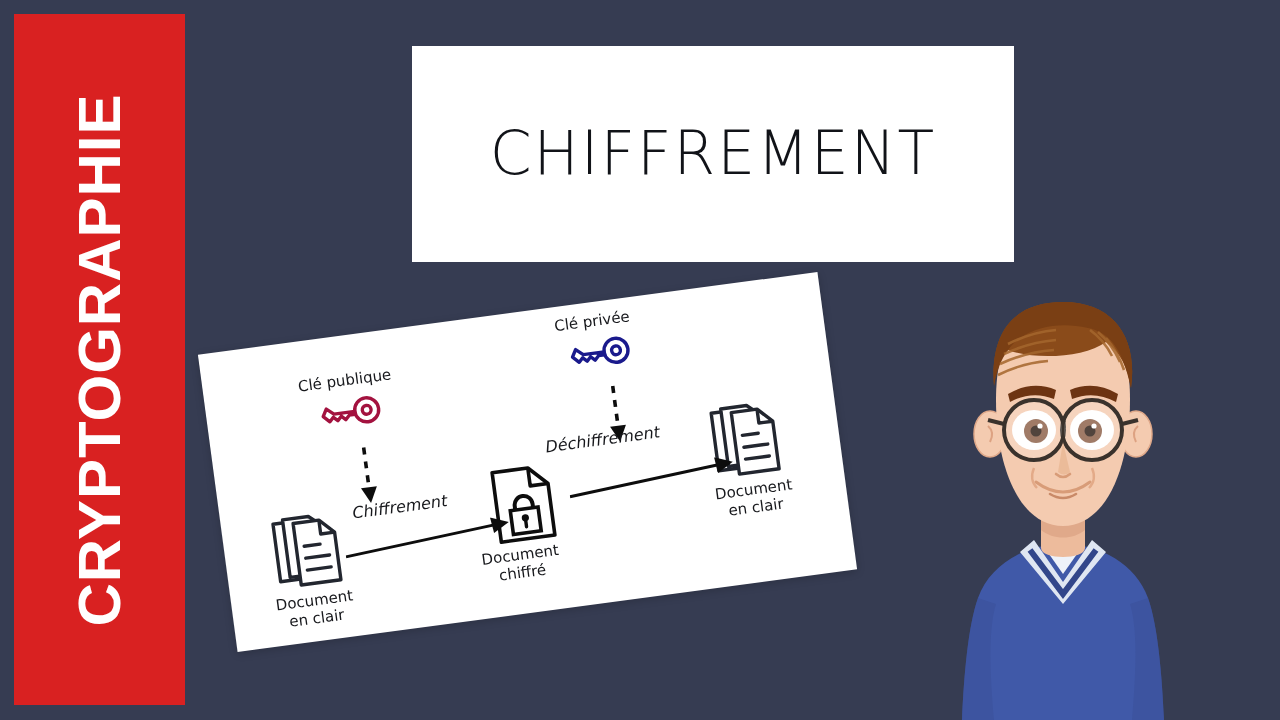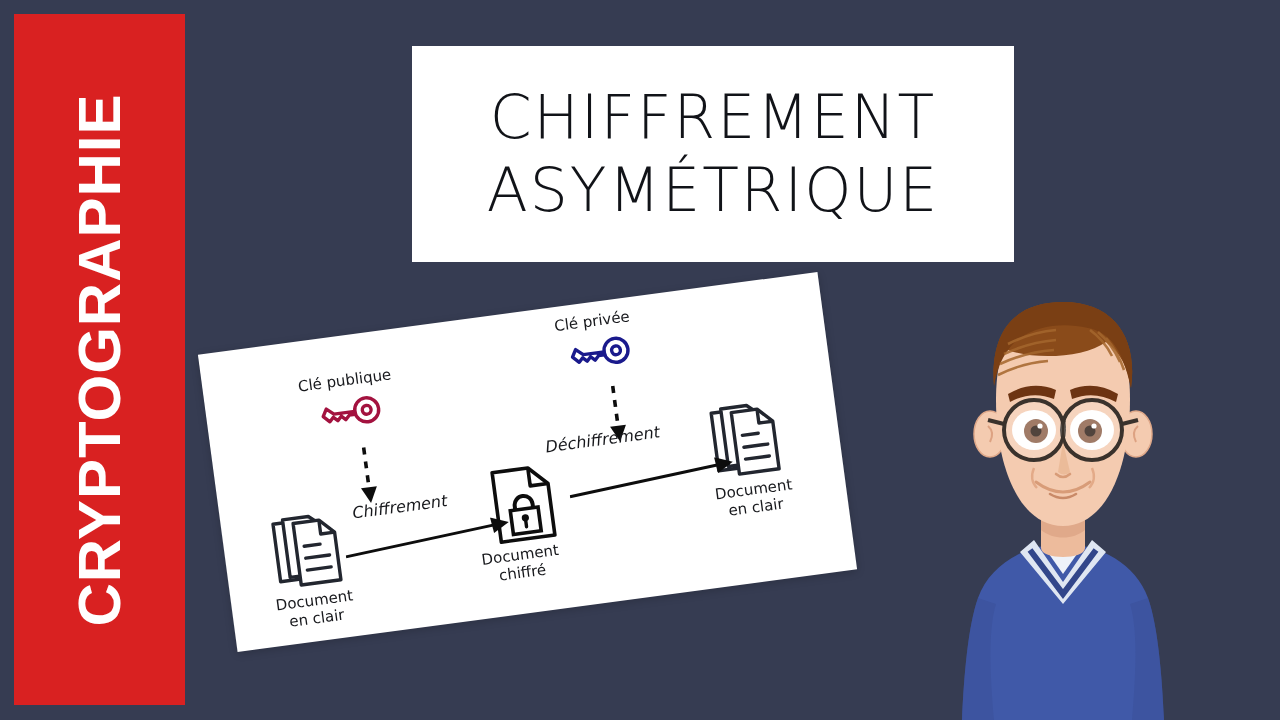--- a/index.html
+++ b/index.html
@@ -97,21 +97,20 @@
 <body>
 
 <div id="stage">
 
   <div class="side-band">
     <div class="side-band-label">CRYPTOGRAPHIE</div>
   </div>
 
   <div class="title-card">
     <div class="title-line">CHIFFREMENT</div>
-    <div class="title-line">ASYMÉTRIQUE</div>
   </div>
 
   <div class="diagram-card">
     <div class="diagram-inner">
 
       <div class="icon-abs ic-key-pub">
         <svg width="62" height="34" viewBox="0 0 62 34">
           <g fill="none" stroke="#a3123f" stroke-width="3.4" stroke-linejoin="round" stroke-linecap="round">
             <circle cx="47" cy="15" r="12"></circle>
             <circle cx="47" cy="15" r="4.4"></circle>

